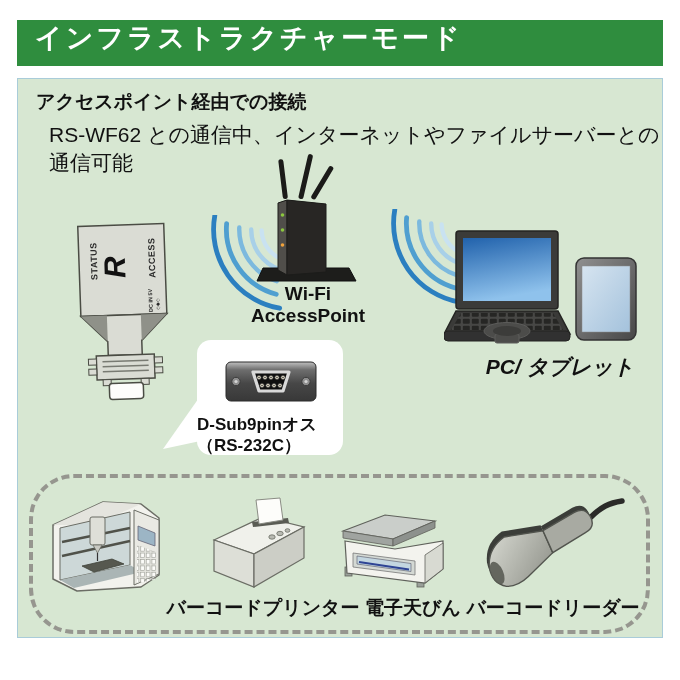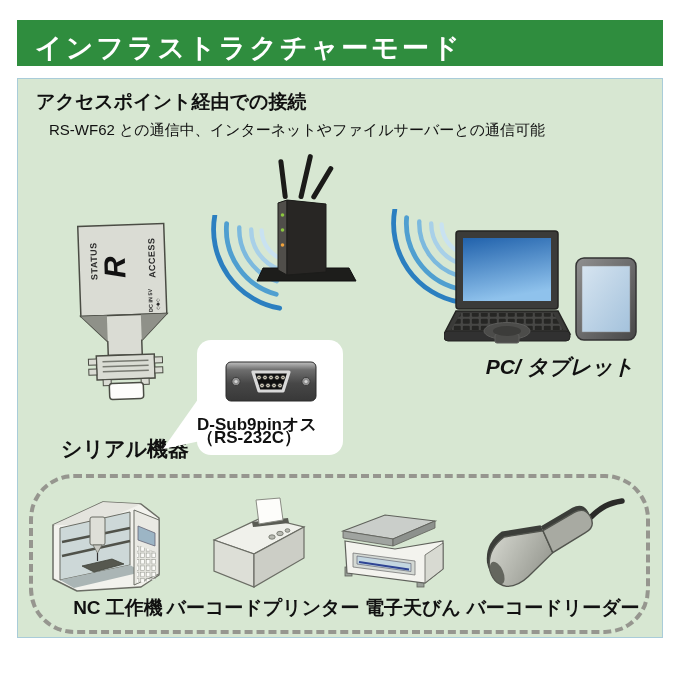--- a/index.html
+++ b/index.html
@@ -1,41 +1,41 @@
 <!DOCTYPE html>
 <html><head>
 <meta charset="utf-8">
 <style>
   html,body{margin:0;padding:0;background:#fff;}
   .page{position:relative;width:680px;height:680px;background:#ffffff;
         font-family:"Liberation Sans","DejaVu Sans",sans-serif;overflow:hidden;color:#111;}
   .header-bar{position:absolute;left:17px;top:20px;width:646px;height:46px;background:#2F8D3E;
-        display:flex;align-items:flex-end;box-sizing:border-box;padding-left:18px;}
+        display:flex;align-items:flex-start;box-sizing:border-box;padding-left:18px;}
   .header-title{color:#fff;font-size:27px;font-weight:bold;letter-spacing:3px;}
   .panel{position:absolute;left:17px;top:78px;width:646px;height:560px;background:#D7E7D2;
         border:1px solid #A9CCD9;box-sizing:border-box;}
   .panel *{position:absolute;}
   .intro-heading{left:18px;top:10px;font-size:19px;font-weight:bold;}
-  .intro-desc{left:31px;top:42px;font-size:15px;}
+  .intro-desc{left:31px;top:42px;font-size:21px;}
   .serial-svg{left:43px;top:140px;width:126px;height:200px;transform:rotate(-2deg);}
   .serial-label{left:22px;top:356px;width:170px;text-align:center;font-size:21px;font-weight:bold;}
   .wifi-left{left:170px;top:136px;width:96px;height:96px;}
   .wifi-right{left:350px;top:130px;width:96px;height:96px;}
   .router-svg{left:235px;top:72px;width:110px;height:132px;}
   .ap-label{left:190px;top:204px;width:200px;text-align:center;font-size:19px;font-weight:bold;line-height:22px;}
   .ap-label span{position:static;}
   .laptop-svg{left:426px;top:148px;width:128px;height:122px;}
   .tablet-svg{left:557px;top:178px;width:62px;height:84px;}
   .pc-label{left:442px;top:274px;width:200px;text-align:center;font-size:21px;font-weight:bold;font-style:italic;}
   .callout{left:143px;top:258px;width:186px;height:124px;}
   .callout-bubble{left:0;top:0;width:186px;height:124px;}
   .dsub-svg{left:64px;top:24px;width:92px;height:41px;}
   .callout-text1,.callout-text2{left:36px;width:148px;text-align:left;font-size:17px;font-weight:600;}
   .callout-text1{top:76px;}
-  .callout-text2{top:89px;}
+  .callout-text2{top:97px;}
   .dashed-box{left:11px;top:395px;width:621px;height:160px;border:4px dashed #96968F;
         border-radius:45px;box-sizing:border-box;}
   .nc-svg{left:27px;top:416px;width:122px;height:98px;}
   .printer-svg{left:191px;top:418px;width:100px;height:92px;}
   .balance-svg{left:319px;top:426px;width:112px;height:84px;}
   .scanner-svg{left:457px;top:410px;width:150px;height:104px;}
   .p-label{top:516px;font-size:19px;font-weight:bold;text-align:center;}
   .p-nc{left:15px;width:170px;}
   .p-printer{left:140px;width:210px;}
   .p-balance{left:330px;width:130px;}
@@ -70,21 +70,20 @@
       <rect x="92" y="149" width="8" height="6" fill="#DADCD4" stroke="#4A4C44"></rect>
       <rect x="40" y="160" width="8" height="6" fill="#DADCD4" stroke="#4A4C44"></rect>
       <rect x="78" y="160" width="8" height="6" fill="#DADCD4" stroke="#4A4C44"></rect>
       <rect x="46" y="164" width="34" height="16" rx="3" fill="#FDFDFB" stroke="#4A4C44" stroke-width="1.5"></rect>
       <text x="38" y="60" transform="rotate(-90 38 60)" font-size="9" font-weight="bold" fill="#2A2A2A" letter-spacing="0.5">STATUS</text>
       <text x="96" y="60" transform="rotate(-90 96 60)" font-size="9" font-weight="bold" fill="#2A2A2A" letter-spacing="0.5">ACCESS</text>
       <text x="66" y="48" text-anchor="middle" transform="rotate(-90 66 48)" font-size="30" font-weight="bold" font-style="italic" fill="#111">R</text>
       <text x="92" y="94" transform="rotate(-90 92 94)" font-size="5.5" font-weight="bold" fill="#2A2A2A">DC IN 5V</text>
       <text x="99" y="92" transform="rotate(-90 99 92)" font-size="5" fill="#2A2A2A">◇◆◇</text>
     </svg>
-    <div class="serial-label">シリアル機器</div>
 
     <svg class="wifi-left" viewBox="0 0 120 120">
       <g fill="none" stroke-linecap="round">
         <path d="M33.5 0.6 A100 100 0 0 0 114.6 116.5" stroke="#2B7FC0" stroke-width="6"></path>
         <path d="M48.3 10.7 A84 84 0 0 0 110.3 99.1" stroke="#4F9FD0" stroke-width="6"></path>
         <path d="M64.1 15.6 A68 68 0 0 0 111.0 82.7" stroke="#7CB9DE" stroke-width="5.5"></path>
         <path d="M79 18 A53 53 0 0 0 113.9 67.8" stroke="#A8D0E8" stroke-width="5.5"></path>
         <path d="M92 19.4 A40 40 0 0 0 117 55.1" stroke="#C9E2F1" stroke-width="5.5"></path>
       </g>
     </svg>
@@ -103,20 +102,24 @@
       <rect x="45" y="2" width="5" height="46" rx="2.5" fill="#1B1B19" transform="rotate(13 47.5 48)"></rect>
       <rect x="57" y="10" width="5" height="38" rx="2.5" fill="#1B1B19" transform="rotate(31 59.5 48)"></rect>
       <polygon points="10,117 96,117 103,130 4,130" fill="#1D1D1B" stroke="#111" stroke-width="1"></polygon>
       <polygon points="25,52 34,49 73,53 65,56" fill="#3A3836"></polygon>
       <polygon points="25,52 34,49 34,124 25,119" fill="#504E4A" stroke="#1C1C1A" stroke-width="1"></polygon>
       <polygon points="34,49 73,53 73,121 34,124" fill="#282624" stroke="#1C1C1A" stroke-width="1"></polygon>
       <circle cx="29.5" cy="64" r="1.8" fill="#8CC63F"></circle>
       <circle cx="29.5" cy="79" r="1.8" fill="#8CC63F"></circle>
       <circle cx="29.5" cy="94" r="1.8" fill="#F0A23C"></circle>
     </svg>
+    <div class="ap-label">
+      <span>Wi-Fi</span><br>
+      <span>AccessPoint</span>
+    </div>
 
     <svg class="laptop-svg" viewBox="0 0 128 122">
       <defs>
         <linearGradient id="gscreen" x1="0" y1="0" x2="0.25" y2="1">
           <stop offset="0" stop-color="#2162AC"></stop>
             <stop offset="1" stop-color="#8FC2EC"></stop>
         </linearGradient>
         <pattern id="pkeys" patternUnits="userSpaceOnUse" width="9" height="7">
           <rect width="9" height="7" fill="#474745"></rect>
           <rect x="0.8" y="0.8" width="7" height="5" rx="1" fill="#262624"></rect>
@@ -252,19 +255,18 @@
       <path d="M116,28 C126,18 134,14 147,12" stroke="#2B2B29" stroke-width="5.5" fill="none" stroke-linecap="round"></path>
       <g transform="rotate(-24 75 55)">
         <path d="M36,24 Q16,28 10,46 Q6,62 18,70 Q28,75 42,70 L74,58 L74,34 Z" fill="#3B3D39"></path>
         <path d="M74,35 L110,31 Q122,30 123,41 Q124,53 112,54 L74,59 Z" fill="#3B3D39"></path>
         <path d="M36,30 Q16,34 10,52 Q6,68 18,76 Q28,81 42,76 L74,64 L74,40 Z" fill="url(#gscan)" stroke="#52544E" stroke-width="1.4"></path>
         <path d="M74,40 L110,36 Q122,35 123,46 Q124,58 112,59 L74,64 Z" fill="#A8AAA2" stroke="#52544E" stroke-width="1.4"></path>
         <ellipse cx="15" cy="60" rx="6" ry="12" fill="#5A5C54" opacity="0.9"></ellipse>
       </g>
     </svg>
 
-    <div class="p-label p-nc">NC 工作機</div>
     <div class="p-label p-printer">バーコードプリンター</div>
     <div class="p-label p-reader">バーコードリーダー</div>
     <div class="p-label p-balance">電子天びん</div>
 
   </div>
 </div>
 
 </body></html>

